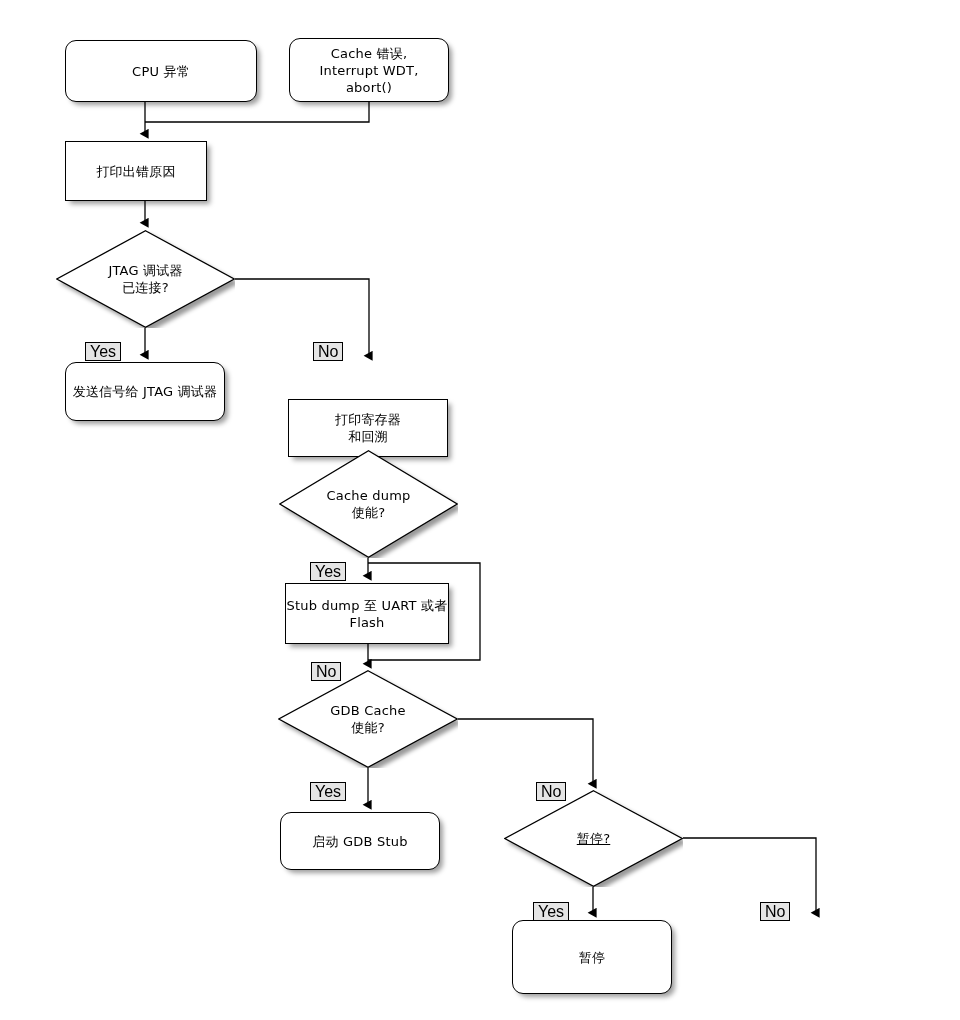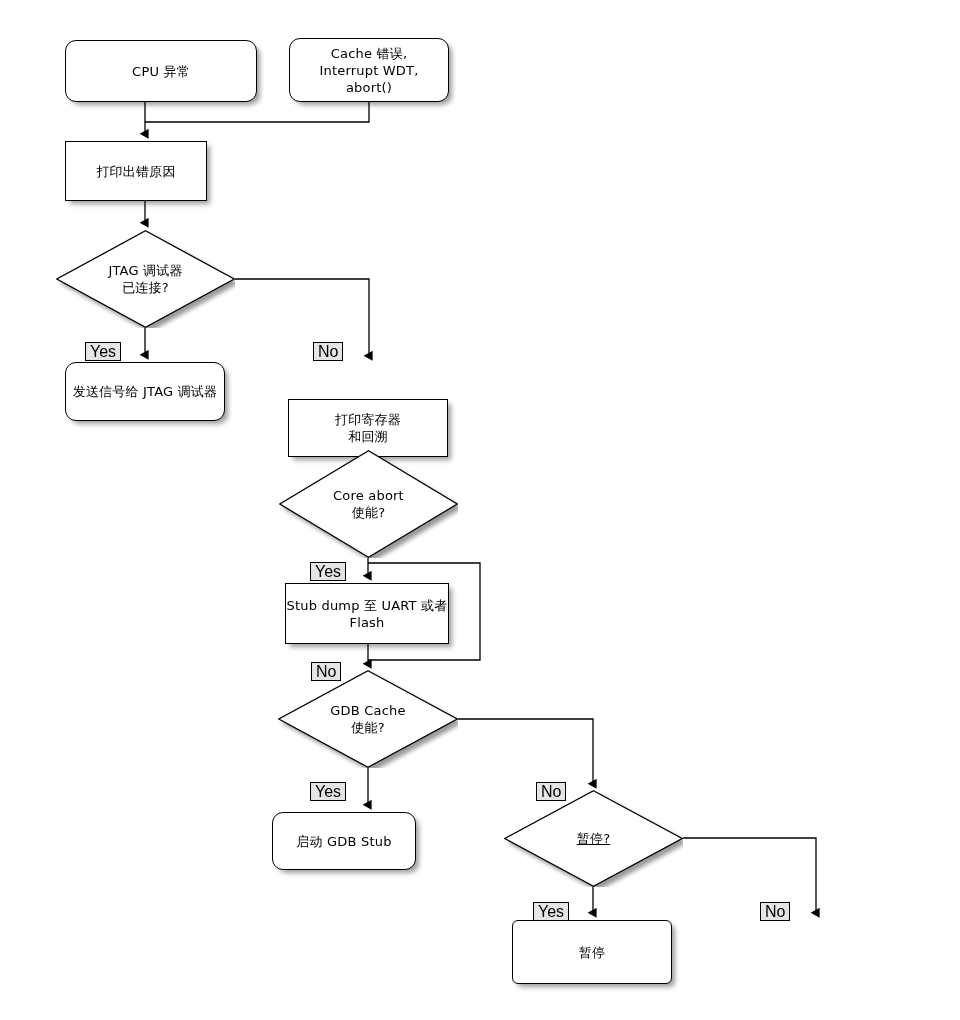--- a/index.html
+++ b/index.html
@@ -155,48 +155,48 @@
 
   <div class="node rect" style="left:288px; top:363px; width:160px; height:58px;margin-top:36px;">
     <span style="white-space:pre-line;">打印寄存器
 和回溯</span>
   </div>
 
   <div class="node diamond" style="left:279px; top:450px; width:179px; height:108px;">
     <svg class="dia-shape" viewBox="0 0 179 108" preserveAspectRatio="none">
       <polygon points="89.5,0.8 178.2,54 89.5,107.2 0.8,54" fill="#ffffff" stroke="#000000" stroke-width="1.3" filter="url(#shadow)"></polygon>
     </svg>
-    <span class="dia-label" style="white-space:pre-line;">Core abort
+    <span class="dia-label" style="white-space:pre-line;">Cache dump
 使能?</span>
   </div>
 
   <div class="node rect" style="left:285px; top:583px; width:164px; height:61px;">
     <span style="white-space:pre-line;">Stub dump 至 UART 或者 Flash</span>
   </div>
 
   <div class="node diamond" style="left:278px; top:670px; width:180px; height:98px;">
     <svg class="dia-shape" viewBox="0 0 180 98" preserveAspectRatio="none">
       <polygon points="90,0.8 179.2,49 90,97.2 0.8,49" fill="#ffffff" stroke="#000000" stroke-width="1.3" filter="url(#shadow)"></polygon>
     </svg>
     <span class="dia-label" style="white-space:pre-line;">GDB Cache
 使能?</span>
   </div>
 
-  <div class="node round" style="left:272px; top:812px; width:144px; height:58px;">
+  <div class="node round" style="left:280px; top:812px; width:160px; height:58px;">
     <span style="white-space:pre-line;">启动 GDB Stub</span>
   </div>
 
   <div class="node diamond" style="left:504px; top:790px; width:179px; height:97px;">
     <svg class="dia-shape" viewBox="0 0 179 97" preserveAspectRatio="none">
       <polygon points="89.5,0.8 178.2,48.5 89.5,96.2 0.8,48.5" fill="#ffffff" stroke="#000000" stroke-width="1.3" filter="url(#shadow)"></polygon>
     </svg>
     <span class="dia-label" style="white-space:pre-line;text-decoration:underline;">暂停?</span>
   </div>
 
-  <div class="node round" style="left:512px; top:920px; width:160px; height:64px;border-radius:6px;">
+  <div class="node round" style="left:512px; top:920px; width:160px; height:74px;">
     <span style="white-space:pre-line;">暂停</span>
   </div>
 
 
   <div class="edge-label" style="left:85px; top:342px;">
     <span>Yes</span>
   </div>
 
   <div class="edge-label" style="left:313px; top:342px;">
     <span>No</span>

